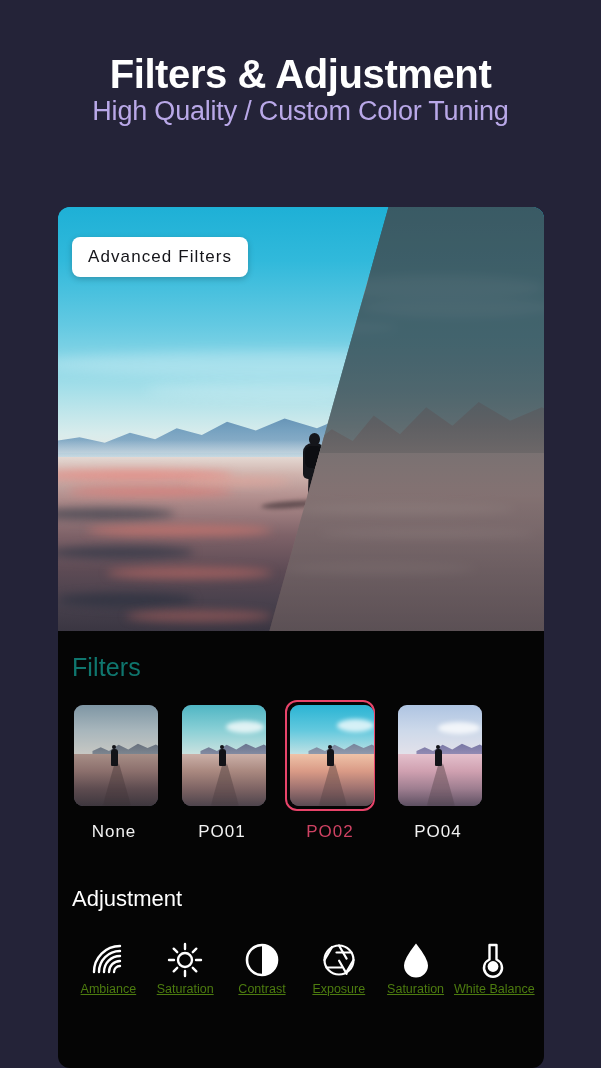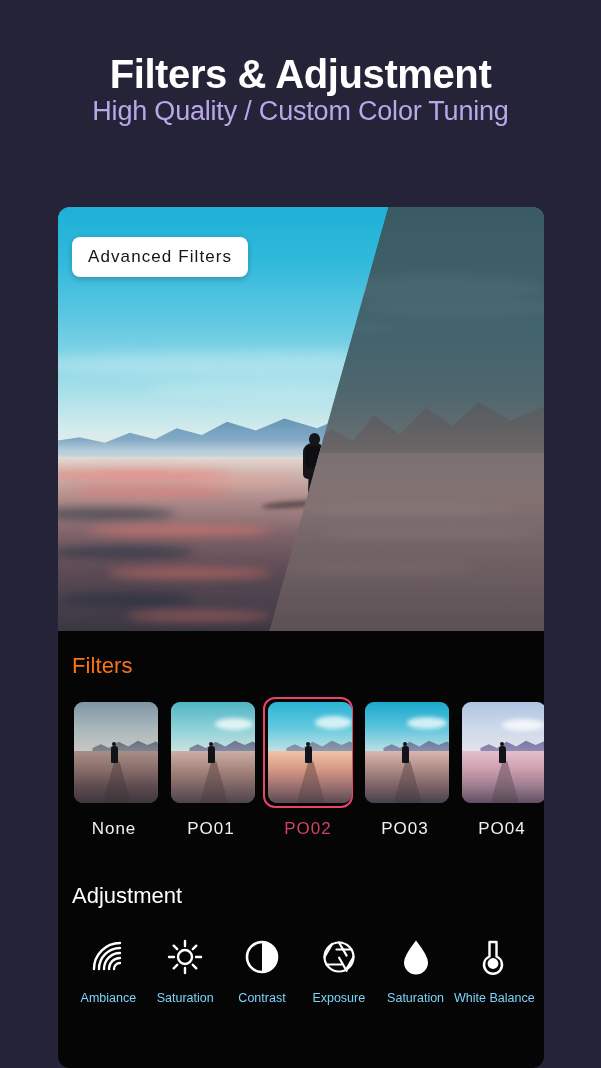--- a/index.html
+++ b/index.html
@@ -200,29 +200,29 @@
     padding: 10px 16px;
     font-size: 17px;
     letter-spacing: 1.1px;
     box-shadow: 0 2px 6px rgba(0,0,0,.22);
   }
 
   
   .section { background: #050505; }
 
   .section-title {
-    color: #f97316;
-    font-size: 22px;
+    color: #0f766e;
+    font-size: 25px;
     padding: 22px 0 0 14px;
     letter-spacing: .1px;
   }
 
   .thumb-row {
     display: flex;
-    gap: 13px;
+    gap: 24px;
     padding: 18px 14px 0 14px;
   }
 
   .thumb-cell { width: 84px; }
 
   .thumb {
     position: relative;
     width: 84px; height: 101px;
     border-radius: 9px;
     overflow: hidden;
@@ -290,24 +290,24 @@
   }
 
   .adjust-icon {
     height: 44px;
     display: flex;
     align-items: center;
     justify-content: center;
   }
 
   .adjust-label {
-    margin-top: 12px;
     font-size: 12.5px;
-    color: #7dd3fc;
+    color: #4d7c0f;
     white-space: nowrap;
+    text-decoration: underline;
   }
 </style>
 </head>
 <body>
 
 <div class="header">
   <div class="title">Filters &amp; Adjustment</div>
   <div class="subtitle">High Quality / Custom Color Tuning</div>
 </div>
 
@@ -413,33 +413,20 @@
             <div class="tcloud" style="left:56%;top:14%;width:44%;height:13px;"></div>
             <div class="tridge" style="background:linear-gradient(to bottom,#6a7a94,#9aa2b2);"></div>
             <div class="tground" style="background:linear-gradient(to bottom,#efc3a8,#d99a86,#9e7270,#5a4a52);"></div>
             <div class="tpath"></div>
             <div class="tfig"></div>
           </div>
         </div>
         <div class="thumb-label">PO02</div>
       </div>
 
-      <div class="thumb-cell">
-        <div class="thumb-wrap">
-          <div class="thumb">
-            <div class="tsky" style="background:linear-gradient(to bottom,#18a8cc,#5cc4dc,#c4e1e4);"></div>
-            <div class="tcloud" style="left:50%;top:15%;width:48%;height:12px;"></div>
-            <div class="tridge" style="background:linear-gradient(to bottom,#5f6e92,#8f98b4);"></div>
-            <div class="tground" style="background:linear-gradient(to bottom,#d8b7ae,#b08d88,#7d6468,#47414c);"></div>
-            <div class="tpath"></div>
-            <div class="tfig"></div>
-          </div>
-        </div>
-        <div class="thumb-label">PO03</div>
-      </div>
 
       <div class="thumb-cell">
         <div class="thumb-wrap">
           <div class="thumb">
             <div class="tsky" style="background:linear-gradient(to bottom,#aec4e2,#cdd9ea,#e4e2ea);"></div>
             <div class="tcloud" style="left:48%;top:17%;width:50%;height:12px;"></div>
             <div class="tridge" style="background:linear-gradient(to bottom,#6c6e9e,#9b92b8);"></div>
             <div class="tground" style="background:linear-gradient(to bottom,#e4c0cc,#cfa0b0,#9e7e90,#5e5062);"></div>
             <div class="tpath"></div>
             <div class="tfig"></div>

